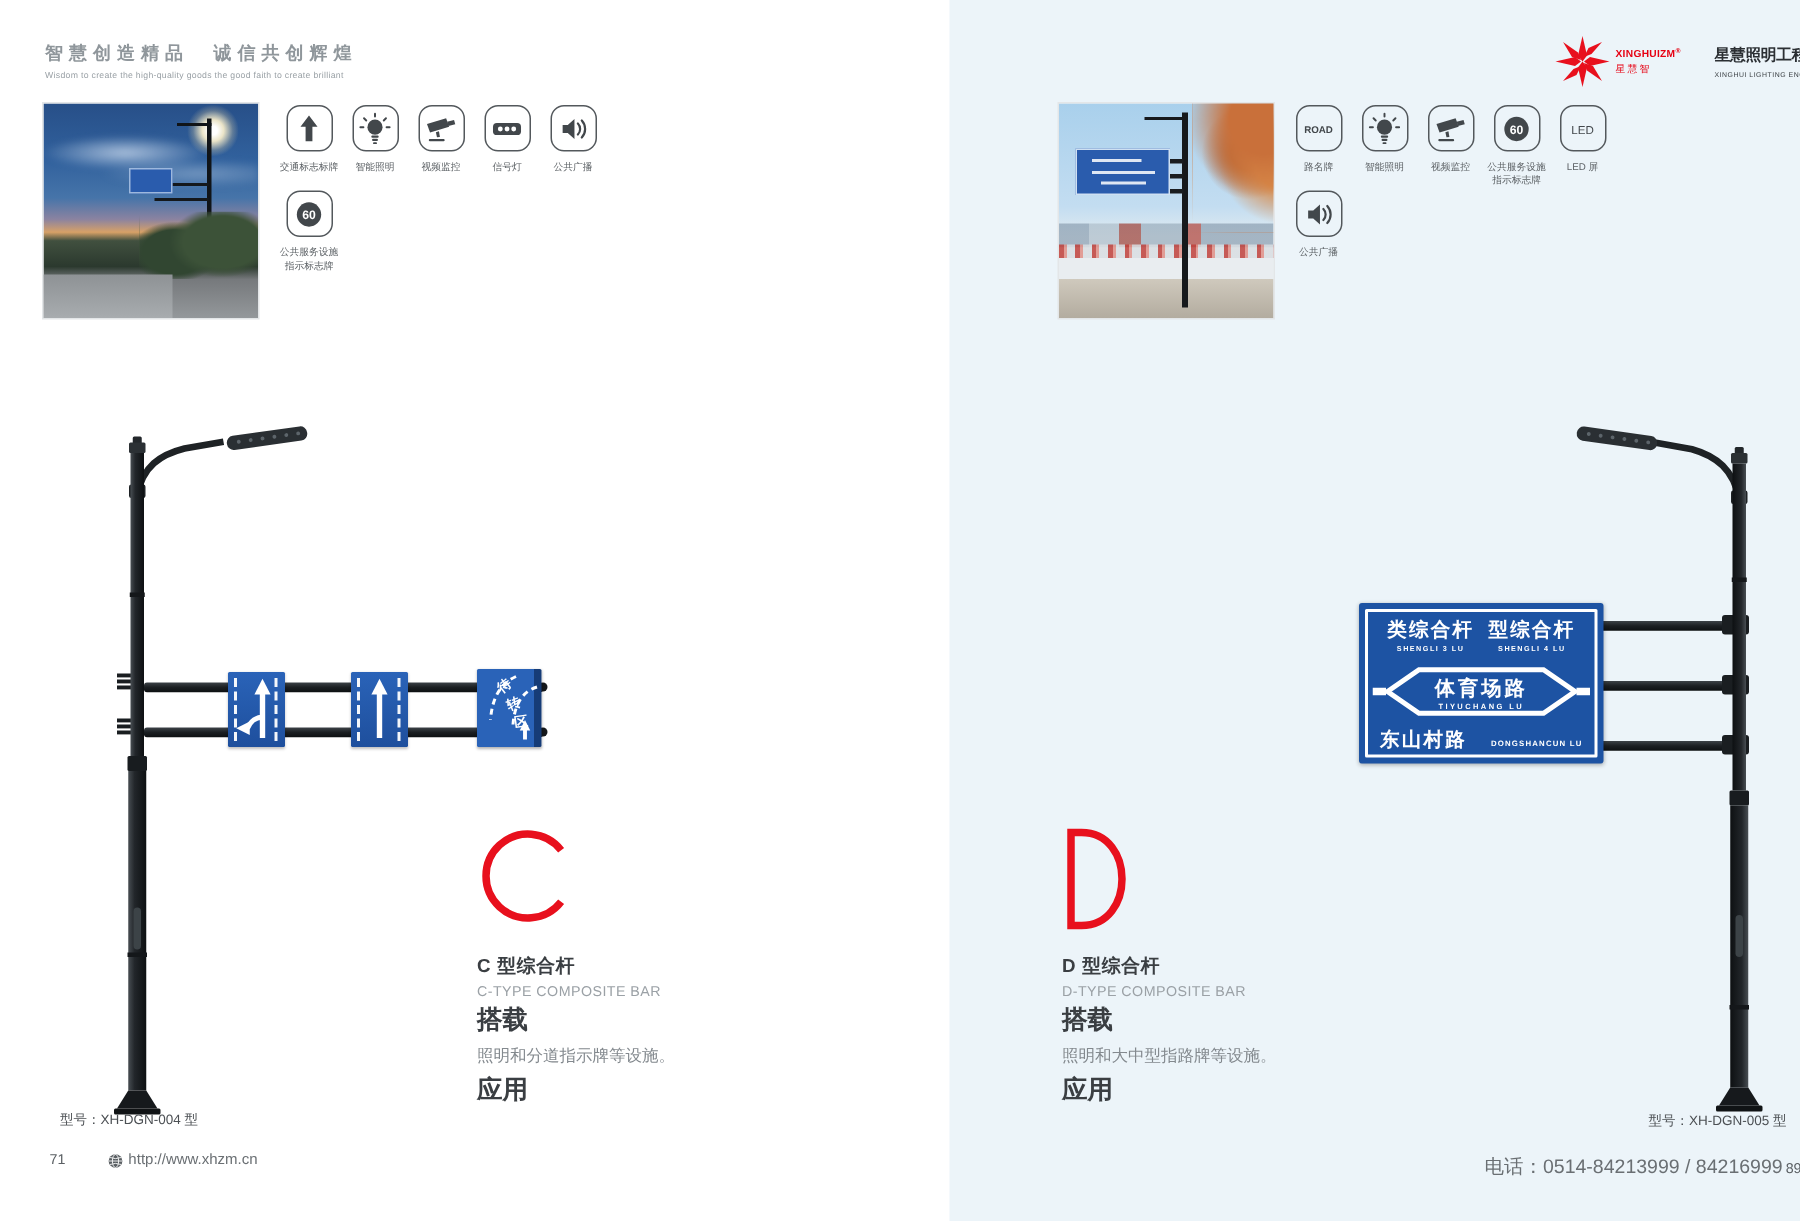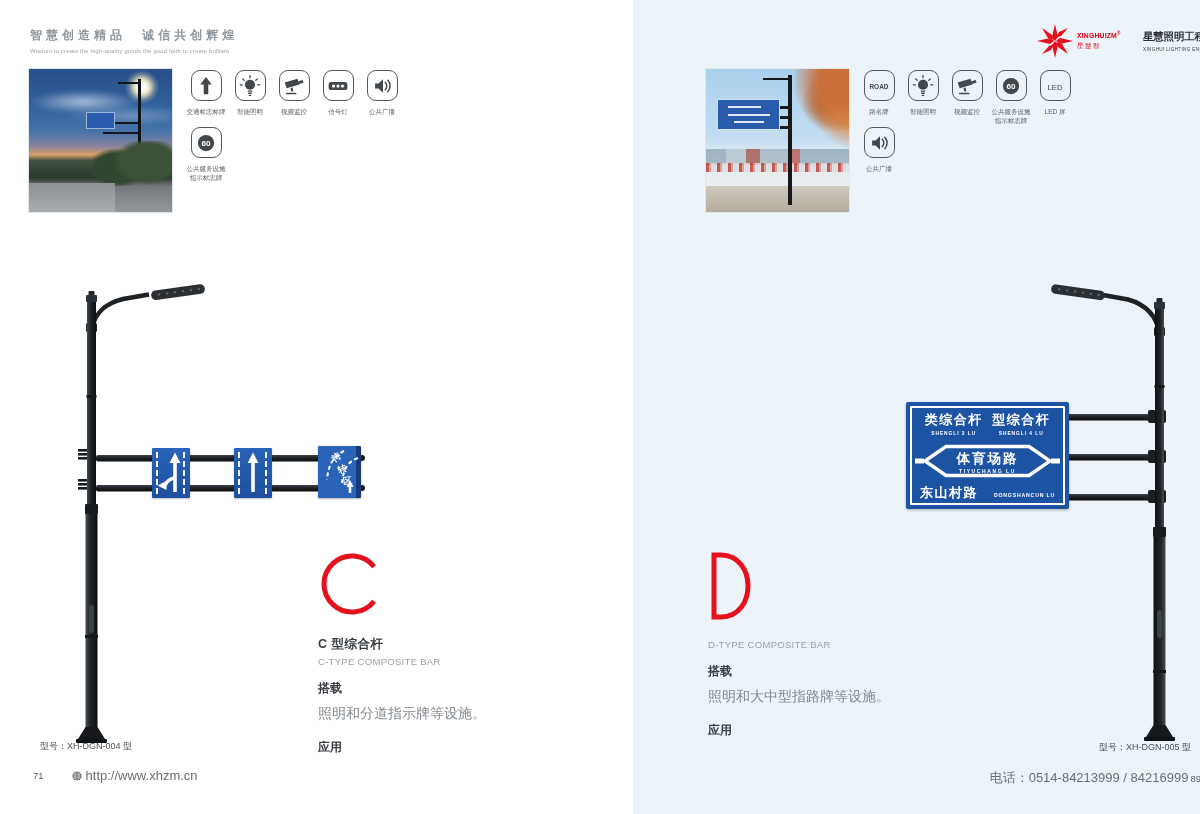--- a/index.html
+++ b/index.html
@@ -84,31 +84,31 @@
   .rs-row3 { position:absolute; top:82px; left:14px; width:135px; display:flex; align-items:baseline; justify-content:space-between; }
   .rs-row3 .rs-en3 { color:#fff; font-size:5.2px; font-weight:bold; letter-spacing:0.8px; white-space:nowrap; }
 
   
   .big-letter { position:absolute; z-index:2; }
 
   
   .text-block { position:absolute; z-index:2; }
   .block-title { font-size:12.5px; font-weight:bold; color:#3a3e42; letter-spacing:0.5px; }
   .block-sub { font-size:9.5px; color:#9ba1a6; margin-top:3px; letter-spacing:0.3px; }
-  .spec-h { font-size:12px; font-weight:bold; color:#3a3e42; margin-top:13px; }
-  .spec-t { font-size:14px; color:#83898e; margin-top:4px; line-height:1.75; }
+  .spec-h { font-size:17px; font-weight:bold; color:#3a3e42; margin-top:1px; }
+  .spec-t { font-size:11px; color:#83898e; margin-top:4px; line-height:1.75; }
 
   .model-line { position:absolute; font-size:9px; color:#4c5054; z-index:2; }
 
   
   .footer-left { position:absolute; left:33px; top:768px; display:flex; align-items:center; }
   .page-num { font-size:9.5px; color:#5a5f63; }
   .site { display:flex; align-items:center; margin-left:28px; }
   .site svg { width:10px; height:10px; }
-  .site-url { font-size:13px; color:#6a6f73; margin-left:4px; }
+  .site-url { font-size:10px; color:#6a6f73; margin-left:4px; }
   .footer-right { position:absolute; right:32px; top:769px; display:flex; align-items:baseline; }
   .phone { font-size:13px; color:#6a6f73; margin-right:2px; }
 </style>
 </head>
 <body>
 
 <div class="canvas">
 
   <div class="page page-left">
 
@@ -495,20 +495,21 @@
         <span class="rs-en3">DONGSHANCUN LU</span>
       </div>
     </div>
 
     <svg class="big-letter" style="left:74px; top:552px;" width="56" height="68" viewBox="0 0 56 68">
       <path d="M7 3 H14 C50 3, 50 65, 14 65 H7 V3 Z" fill="none" stroke="#e8101d" stroke-width="5"></path>
     </svg>
     <span class="sr">D</span>
 
     <div class="text-block" style="left:75px; top:636px; width:242px;">
+      <div class="block-title">D 型综合杆</div>
       <div class="block-sub">D-TYPE COMPOSITE BAR</div>
       <div class="spec-h">搭载</div>
       <div class="spec-t">照明和大中型指路牌等设施。</div>
       <div class="spec-h">应用</div>
     </div>
 
     <div class="model-line" style="right:42px; top:741px;">型号：XH-DGN-005 型</div>
 
     <div class="footer-right">
       <span class="phone">电话：0514-84213999 / 84216999</span>

